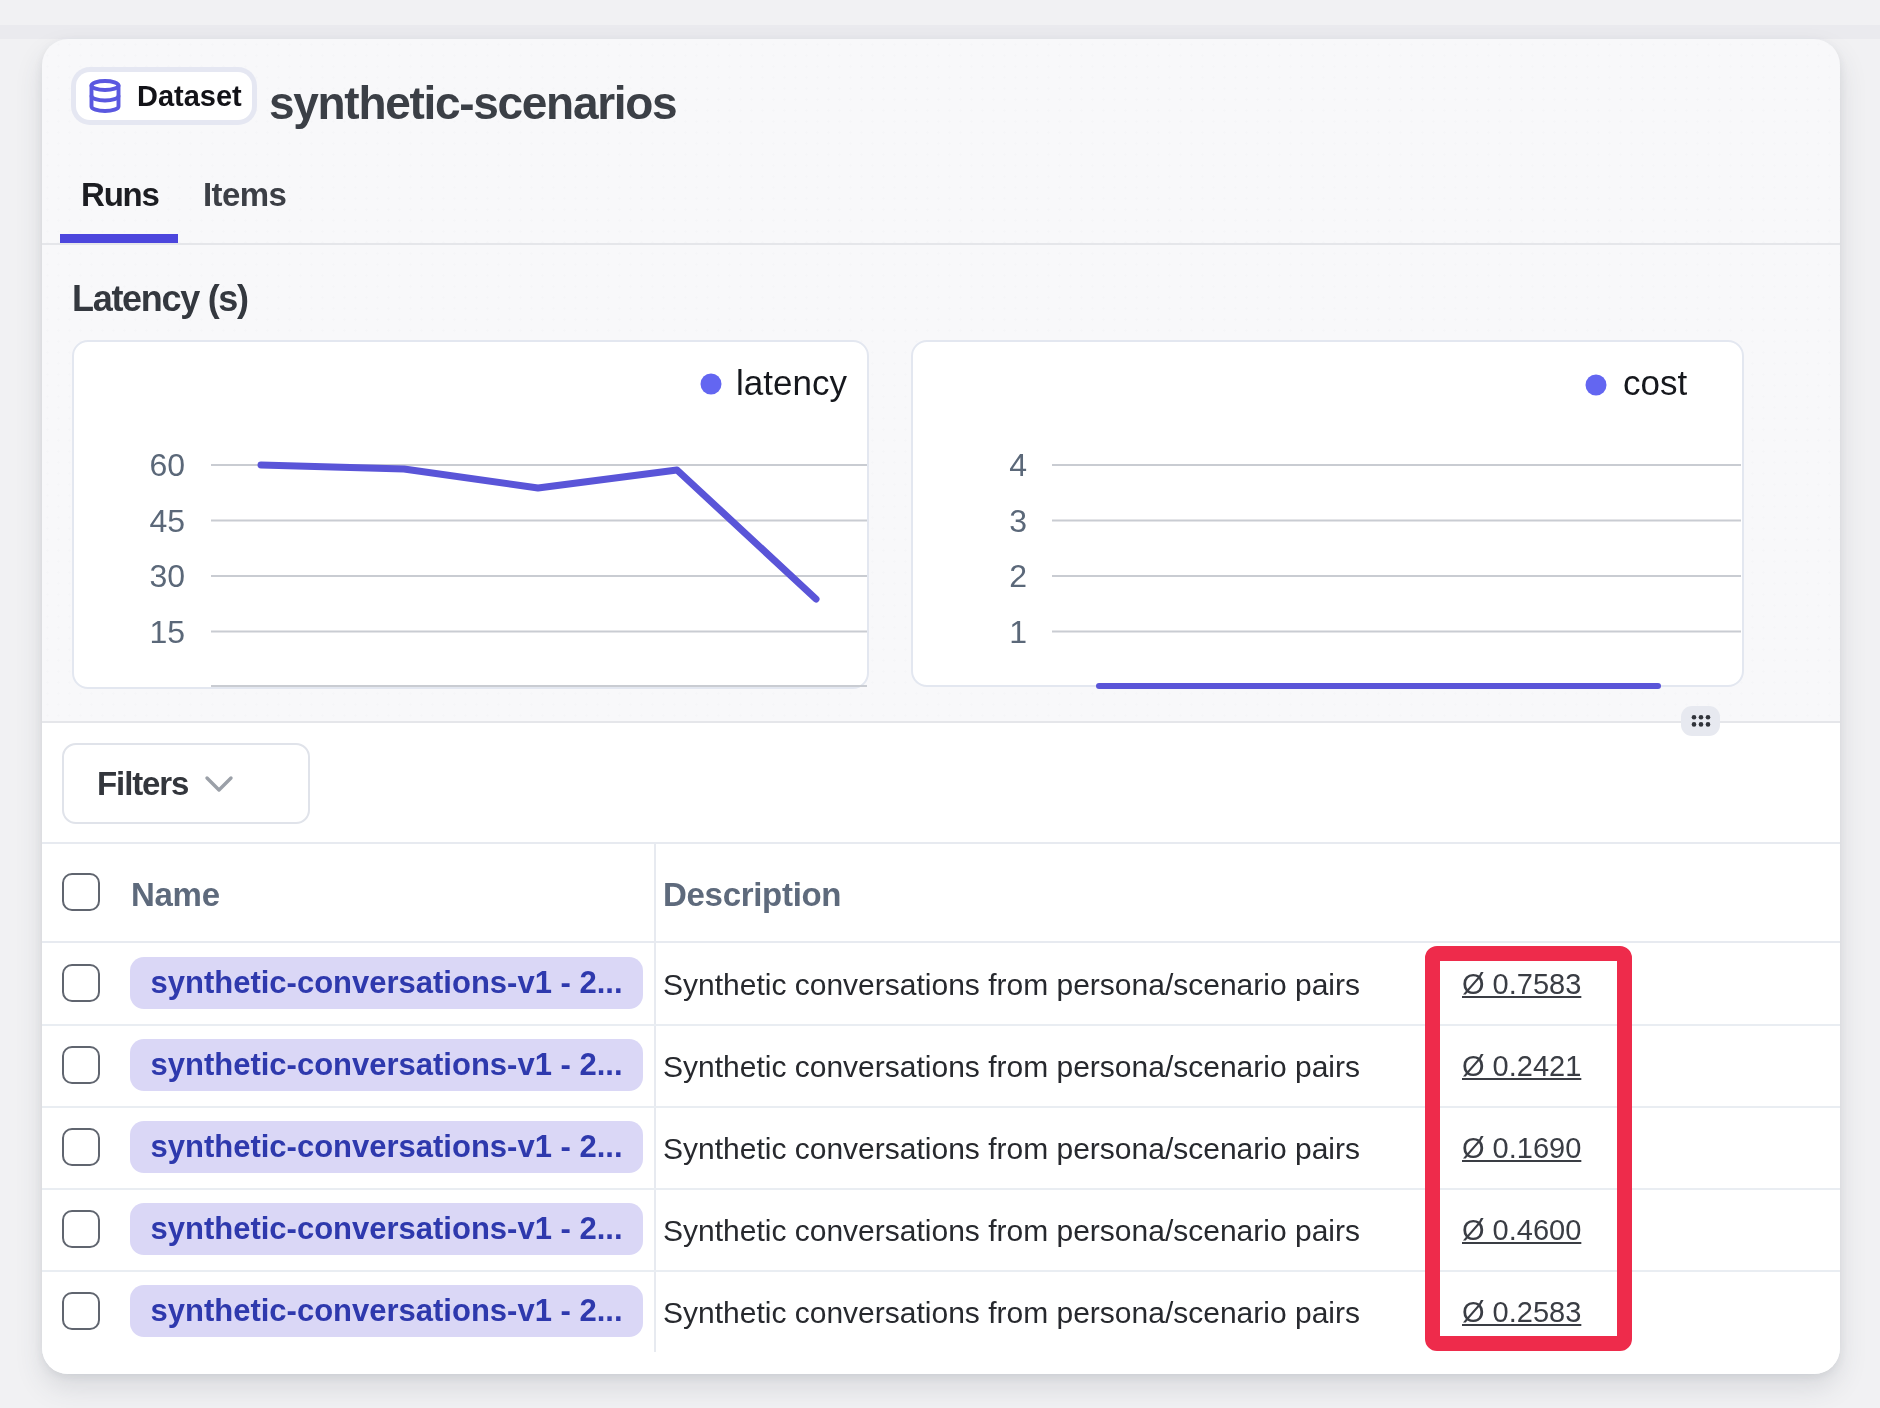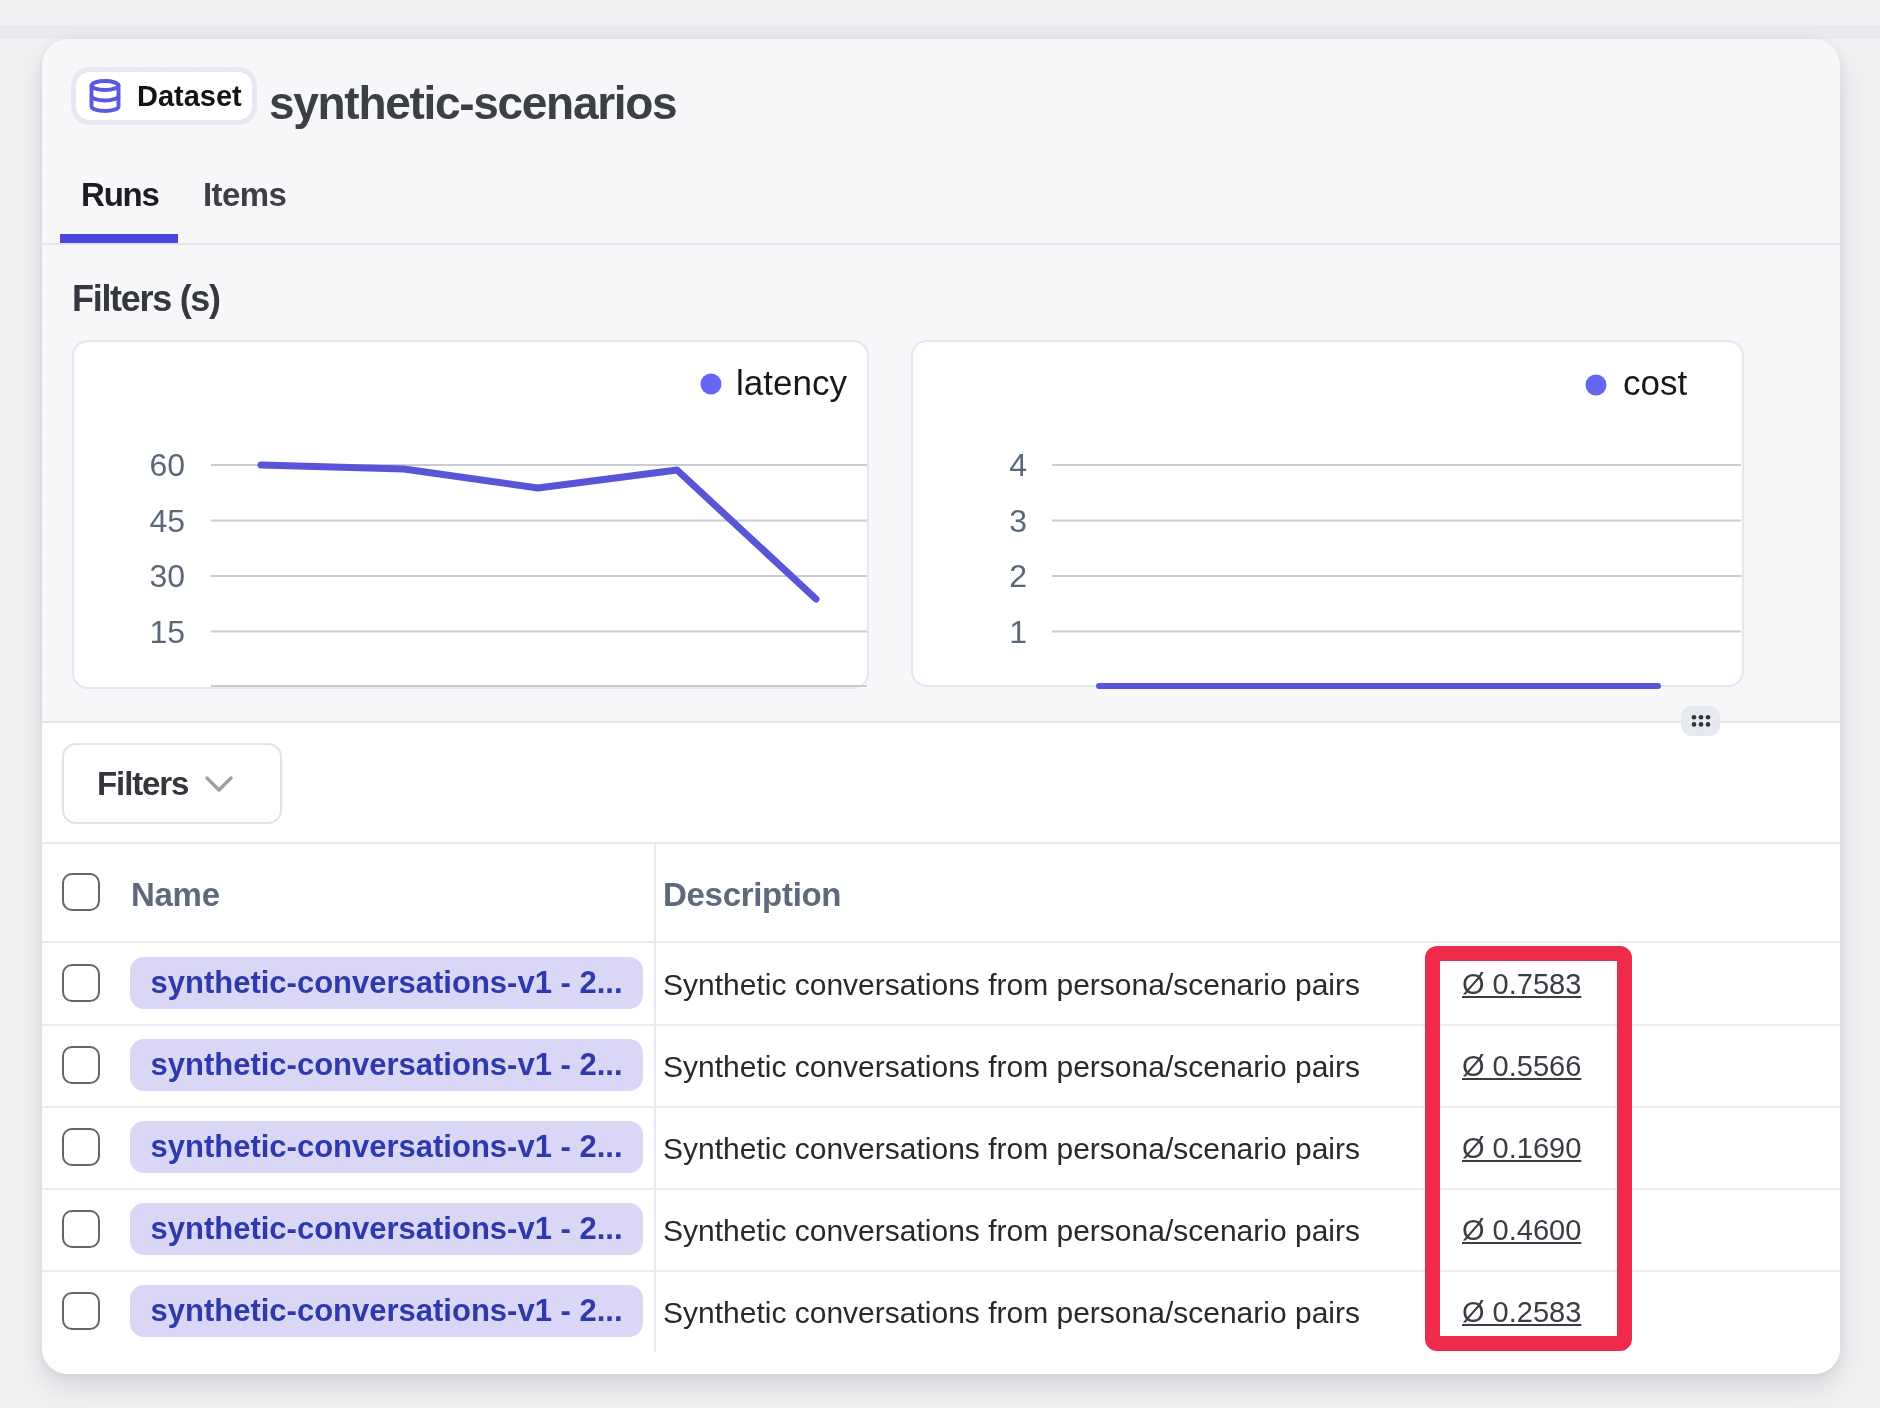--- a/index.html
+++ b/index.html
@@ -31,21 +31,21 @@
   .ct2 { left:869px; top:239px; font-size:36px; font-weight:700; color:#34383f; letter-spacing:-1.3px; }
   
   .panel { background:#ffffff; border:2px solid #e3e7f0; border-radius:16px; }
   .panel1 { left:30px; top:301px; width:797px; height:349px; }
   .panel2 { left:869px; top:301px; width:833px; height:347px; }
   .white-section { left:0px; top:682px; width:1798px; height:653px; background:#ffffff; }
   .charts-divider { left:0px; top:682px; width:1798px; height:2px; background:#e5e6ea; }
   
   .handle { left:1639px; top:667px; width:39px; height:30px; background:#e7e9f0; border-radius:11px; display:flex; align-items:center; justify-content:center; }
   
-  .filters-btn { left:20px; top:704px; width:220px; height:81px; border:2px solid #e0e3ea; border-radius:14px; background:#fff; display:flex; align-items:center; }
+  .filters-btn { left:20px; top:704px; width:248px; height:81px; border:2px solid #e0e3ea; border-radius:14px; background:#fff; display:flex; align-items:center; }
   .filters-label { font-size:33px; font-weight:600; color:#33363c; margin-left:33px; letter-spacing:-1.1px; }
   
   .col-sep { left:612px; top:803px; width:2px; height:510px; background:#e7eaf0; }
   .thead-top { left:0px; top:803px; width:1798px; height:2px; background:#e7eaf0; }
   .thead-bot { left:0px; top:902px; width:1798px; height:2px; background:#e7eaf0; }
   .row-sep { left:0px; width:1798px; height:2px; background:#e9edf2; }
   .th { font-size:33px; font-weight:600; color:#5e6a7c; letter-spacing:-0.3px; }
   .checkbox { width:38px; height:38px; border:2.6px solid #60656f; border-radius:10px; background:#fff; }
   .pill { left:88px; width:513px; height:52px; background:#dad7f6; border-radius:14px; display:flex; align-items:center; justify-content:center; }
   .pill-text { font-size:31px; font-weight:700; color:#2e39ad; }
@@ -68,21 +68,21 @@
       </svg>
       <div class="badge-text">Dataset</div>
     </div>
   </div>
   <div class="abs title">synthetic-scenarios</div>
   <div class="abs tab-runs">Runs</div>
   <div class="abs tab-items">Items</div>
   <div class="abs tab-underline"></div>
   <div class="abs tabs-divider"></div>
 
-  <div class="abs ct1">Filters (s)</div>
+  <div class="abs ct1">Latency (s)</div>
 
   <div class="abs panel panel1">
     <svg width="793" height="345" viewBox="0 0 793 345">
       <g stroke="#c9ccd2" stroke-width="2">
         <line x1="137" y1="123" x2="793" y2="123"></line>
         <line x1="137" y1="178.5" x2="793" y2="178.5"></line>
         <line x1="137" y1="234" x2="793" y2="234"></line>
         <line x1="137" y1="289.5" x2="793" y2="289.5"></line>
         <line x1="137" y1="344" x2="793" y2="344"></line>
       </g>
@@ -157,21 +157,21 @@
       <div class="pill-text">synthetic-conversations-v1 - 2...</div>
     </div>
   <div class="abs desc" style="top:929px;">Synthetic conversations from persona/scenario pairs</div>
   <div class="abs val" style="top:929px;">Ø 0.7583</div>
 
   <div class="abs checkbox" style="left:20px; top:1007px;"></div>
   <div class="abs pill" style="top:1000px;">
       <div class="pill-text">synthetic-conversations-v1 - 2...</div>
     </div>
   <div class="abs desc" style="top:1011px;">Synthetic conversations from persona/scenario pairs</div>
-  <div class="abs val" style="top:1011px;">Ø 0.5566</div>
+  <div class="abs val" style="top:1011px;">Ø 0.2421</div>
 
   <div class="abs checkbox" style="left:20px; top:1089px;"></div>
   <div class="abs pill" style="top:1082px;">
       <div class="pill-text">synthetic-conversations-v1 - 2...</div>
     </div>
   <div class="abs desc" style="top:1093px;">Synthetic conversations from persona/scenario pairs</div>
   <div class="abs val" style="top:1093px;">Ø 0.1690</div>
 
   <div class="abs checkbox" style="left:20px; top:1171px;"></div>
   <div class="abs pill" style="top:1164px;">

